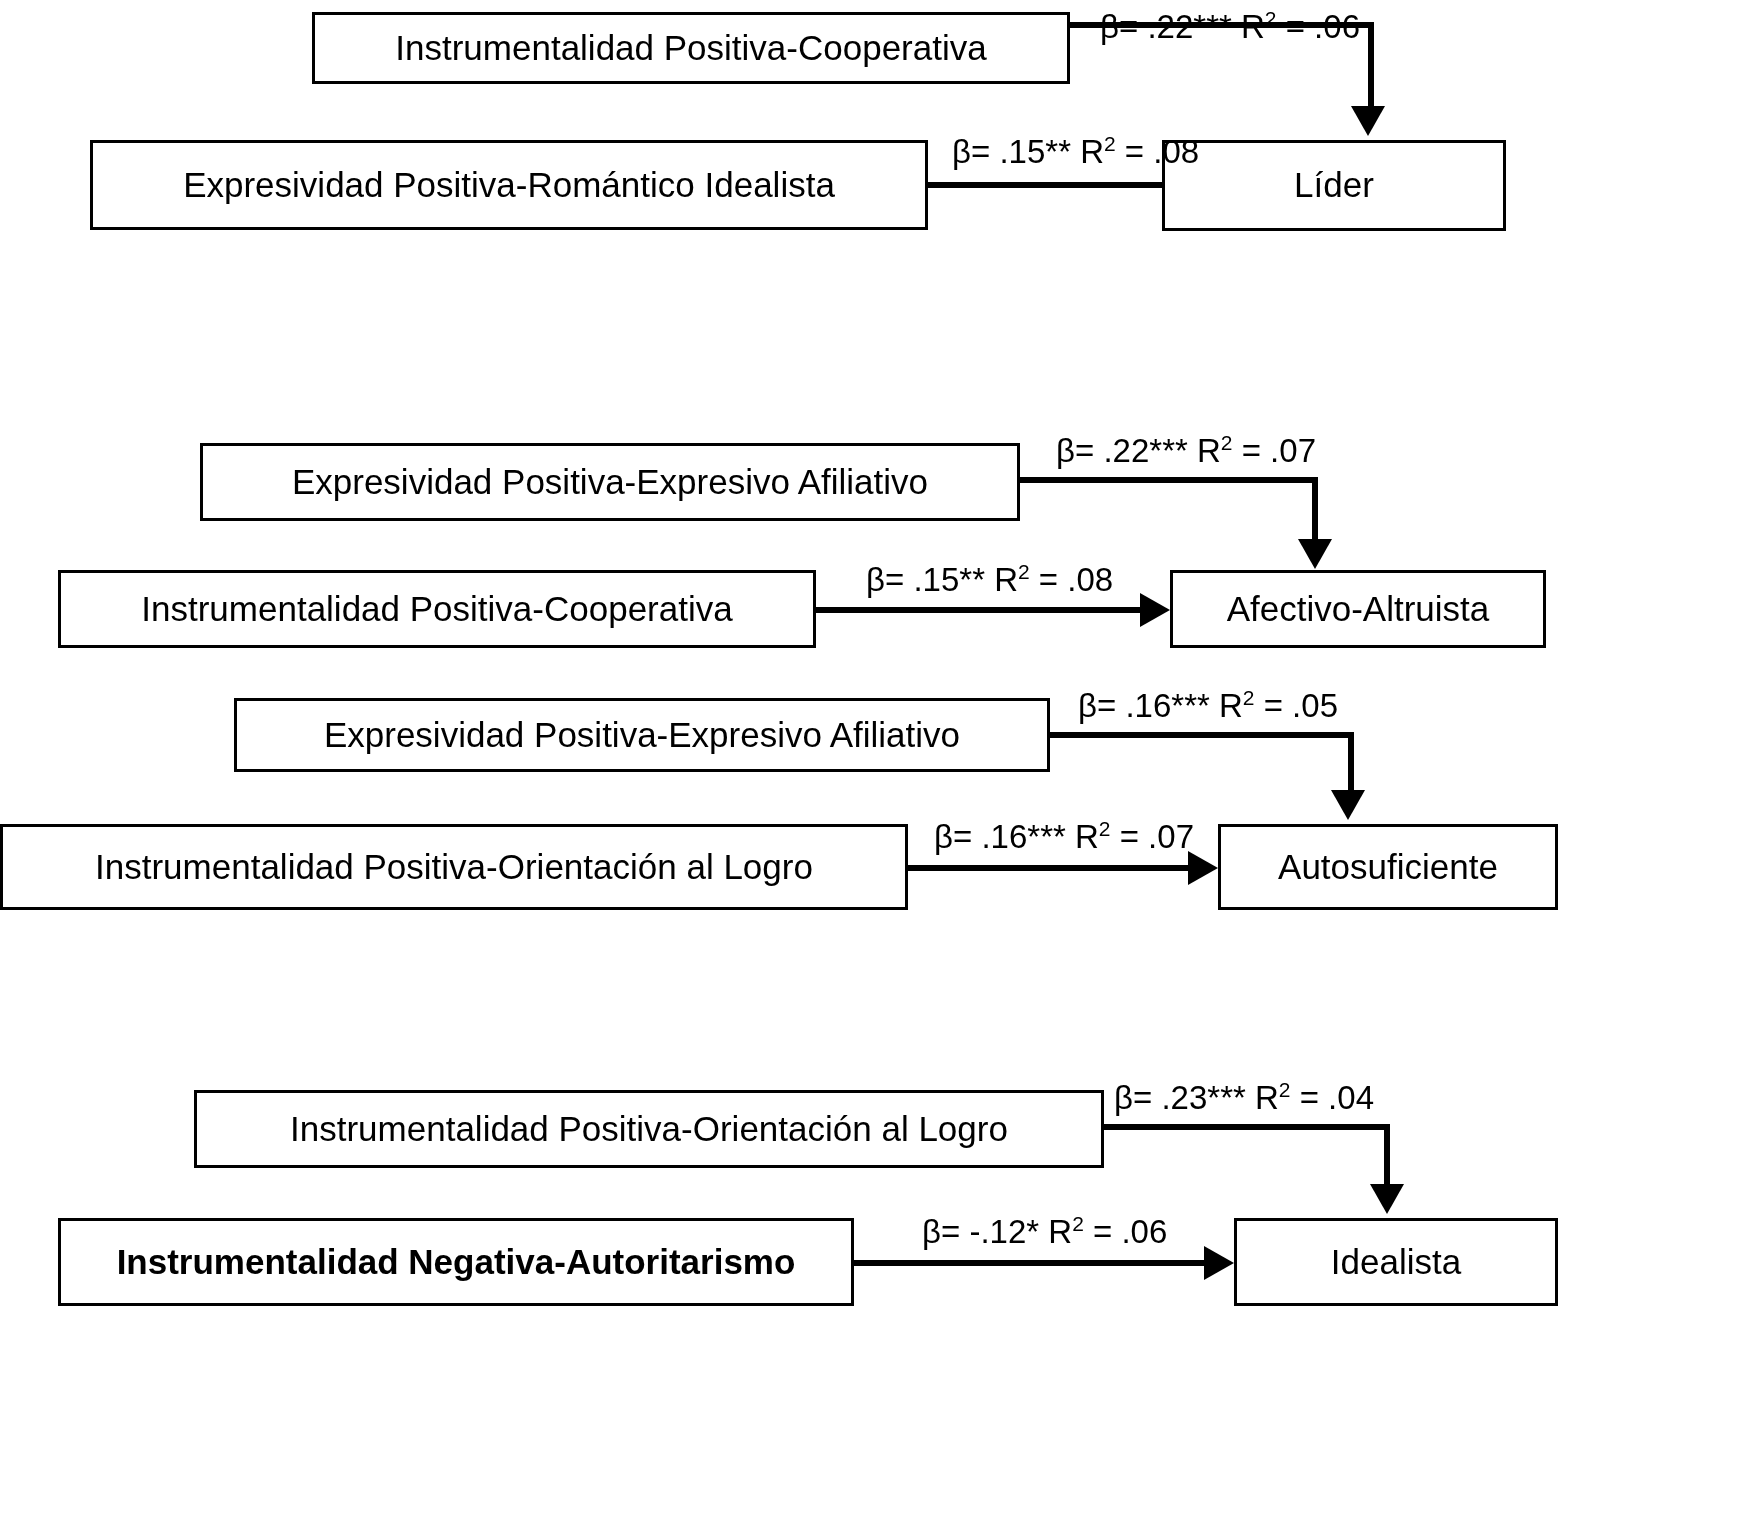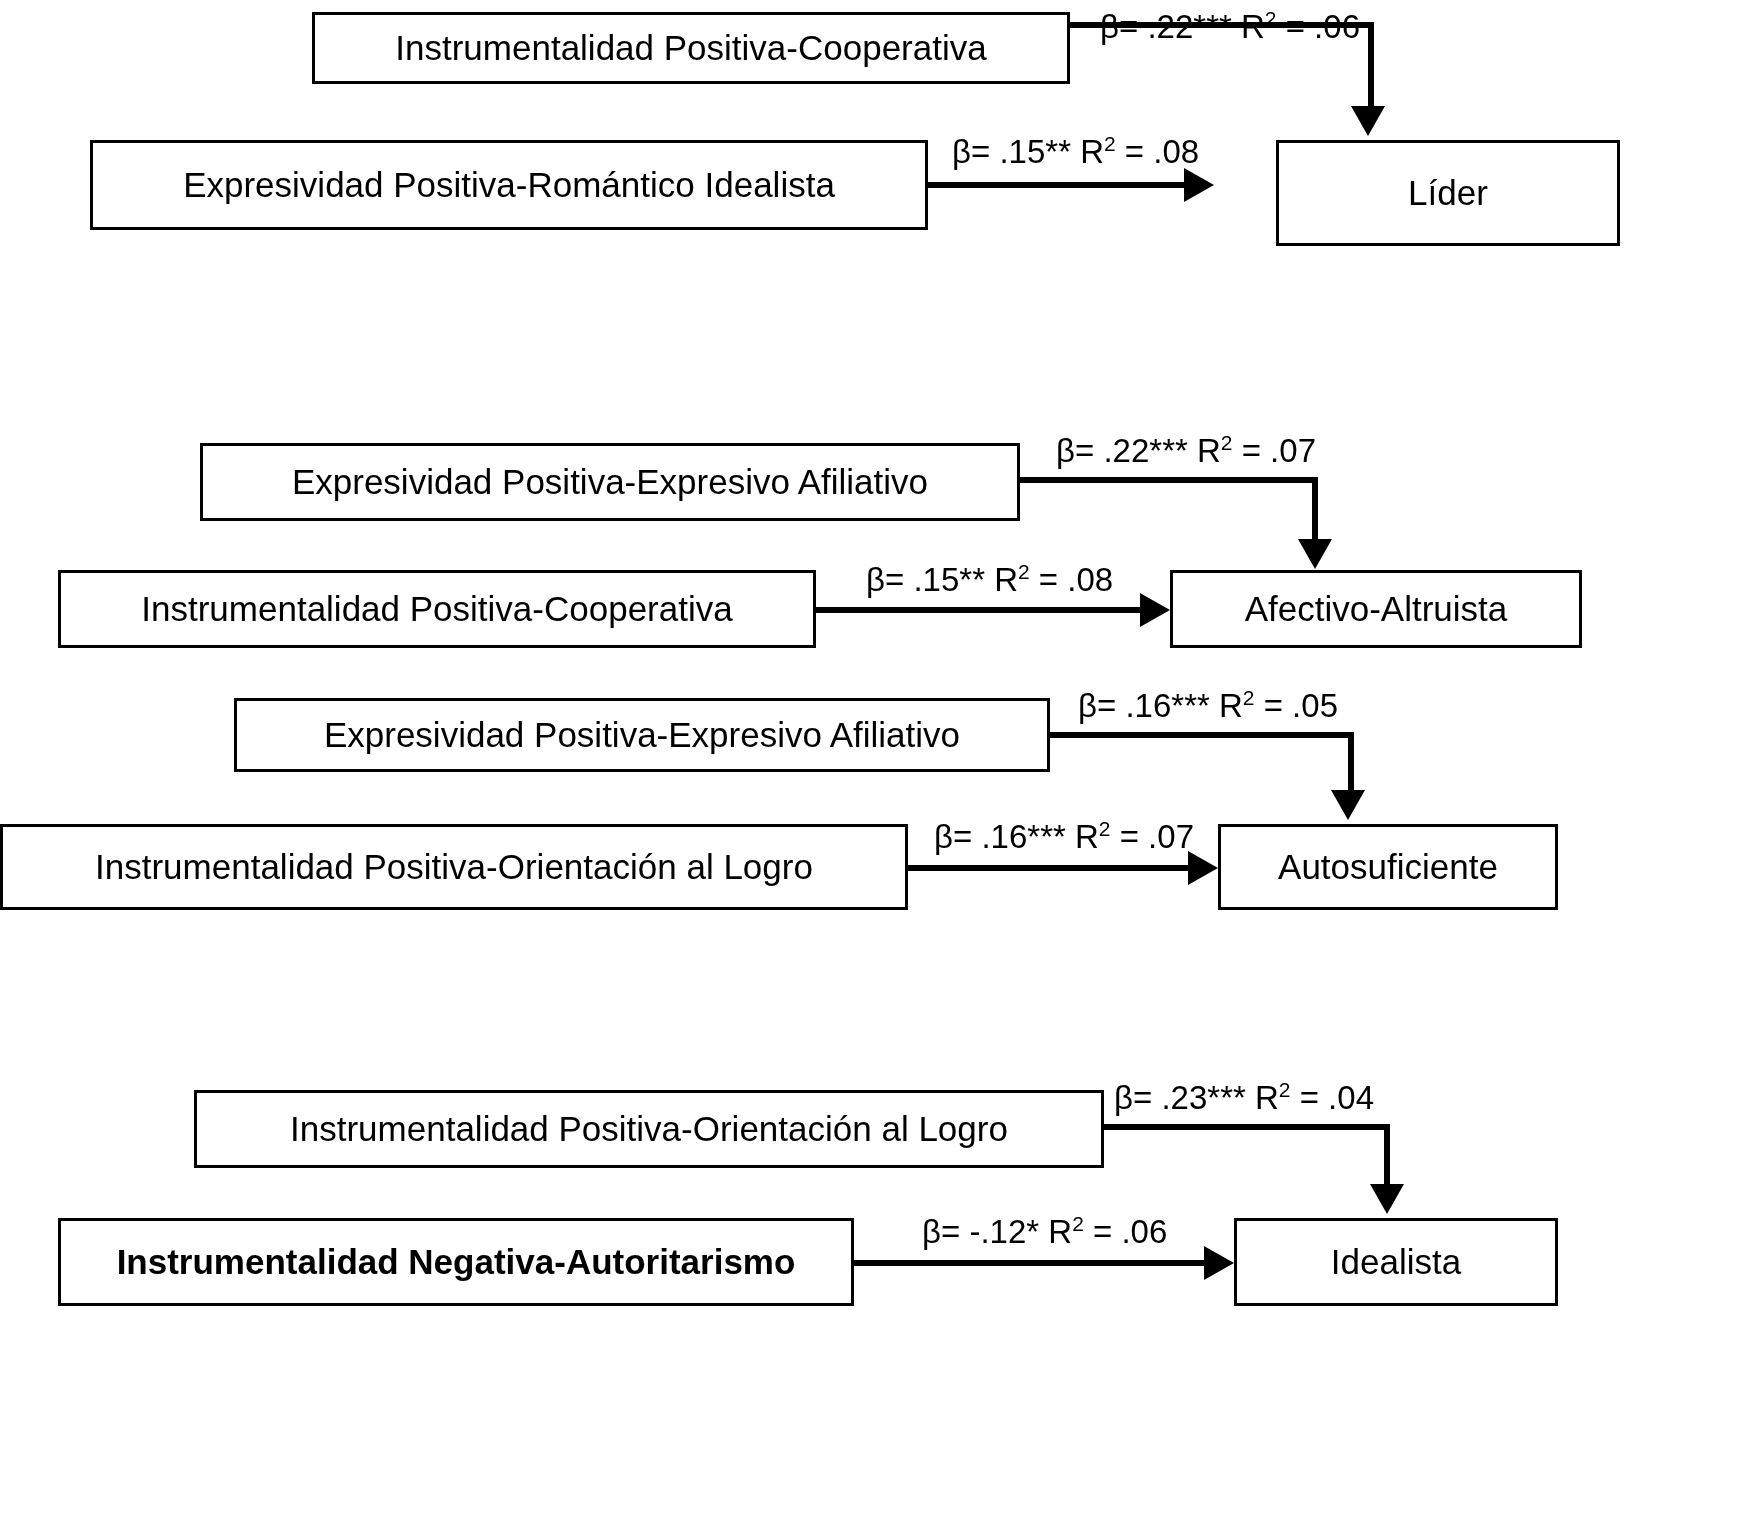--- a/index.html
+++ b/index.html
@@ -84,42 +84,42 @@
 </style>
 </head>
 <body>
 
 <div id="canvas">
 
   <div class="node" style="left:312px; top:12px; width:758px; height:72px;">Instrumentalidad Positiva-Cooperativa</div>
 
   <div class="node" style="left:90px; top:140px; width:838px; height:90px;">Expresividad Positiva-Romántico Idealista</div>
 
-  <div class="node outcome" style="left:1276px; top:140px; width:344px; height:106px;">Líder</div>
+  <div class="node outcome" style="left:1162px; top:140px; width:344px; height:91px;">Líder</div>
 
   <div class="wire h" style="left:1070px; top:22px; width:304px;"></div>
   <div class="wire v" style="left:1368px; top:22px; height:86px;"></div>
   <div class="arrow-down" style="left:1351px; top:106px;"></div>
 
   <div class="wire h" style="left:928px; top:182px; width:260px;"></div>
   <div class="arrow-right" style="left:1184px; top:168px;"></div>
 
   <div class="edge-label" style="left:1100px; top:8px;">
     <span>β= .22*** R</span><sup>2</sup><span> = .06</span>
   </div>
 
   <div class="edge-label" style="left:952px; top:133px;">
     <span>β= .15** R</span><sup>2</sup><span> = .08</span>
   </div>
 
   <div class="node" style="left:200px; top:443px; width:820px; height:78px;">Expresividad Positiva-Expresivo Afiliativo</div>
 
   <div class="node" style="left:58px; top:570px; width:758px; height:78px;">Instrumentalidad Positiva-Cooperativa</div>
 
-  <div class="node outcome" style="left:1170px; top:570px; width:412px; height:78px;">Afectivo-Altruista</div>
+  <div class="node outcome" style="left:1170px; top:570px; width:376px; height:78px;">Afectivo-Altruista</div>
 
   <div class="wire h" style="left:1020px; top:477px; width:298px;"></div>
   <div class="wire v" style="left:1312px; top:477px; height:66px;"></div>
   <div class="arrow-down" style="left:1298px; top:539px;"></div>
 
   <div class="wire h" style="left:816px; top:607px; width:328px;"></div>
   <div class="arrow-right" style="left:1140px; top:593px;"></div>
 
   <div class="edge-label" style="left:1056px; top:432px;">
     <span>β= .22*** R</span><sup>2</sup><span> = .07</span>

